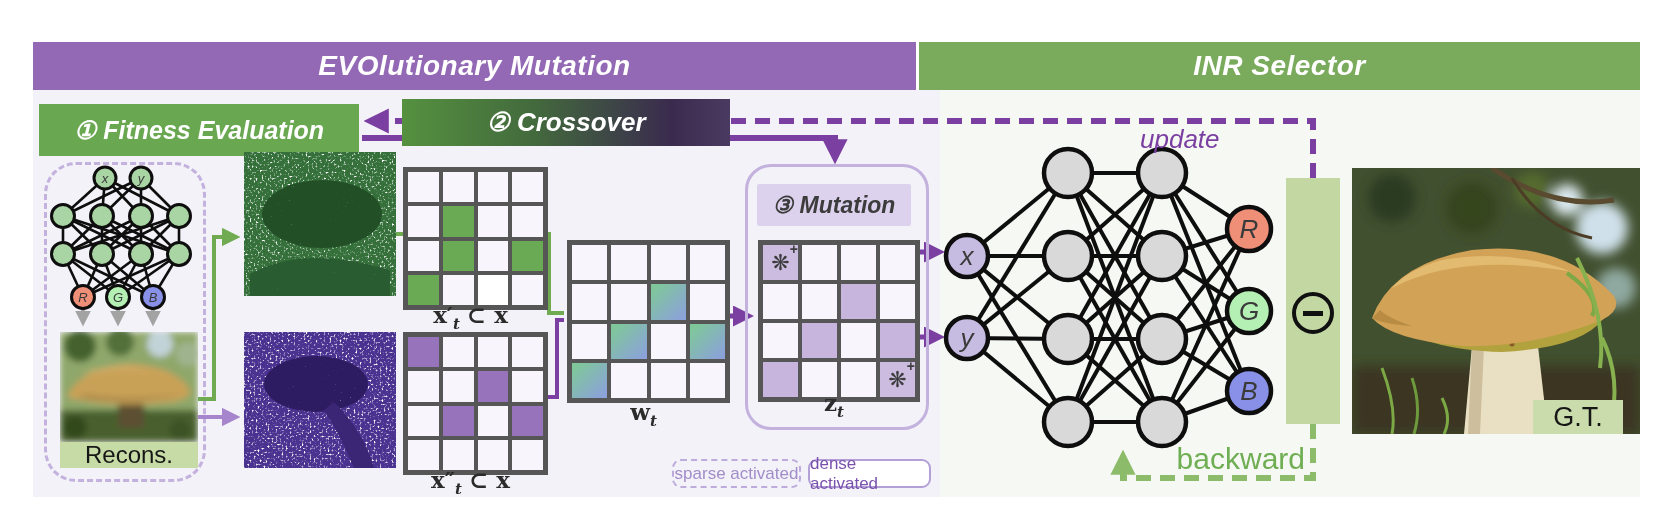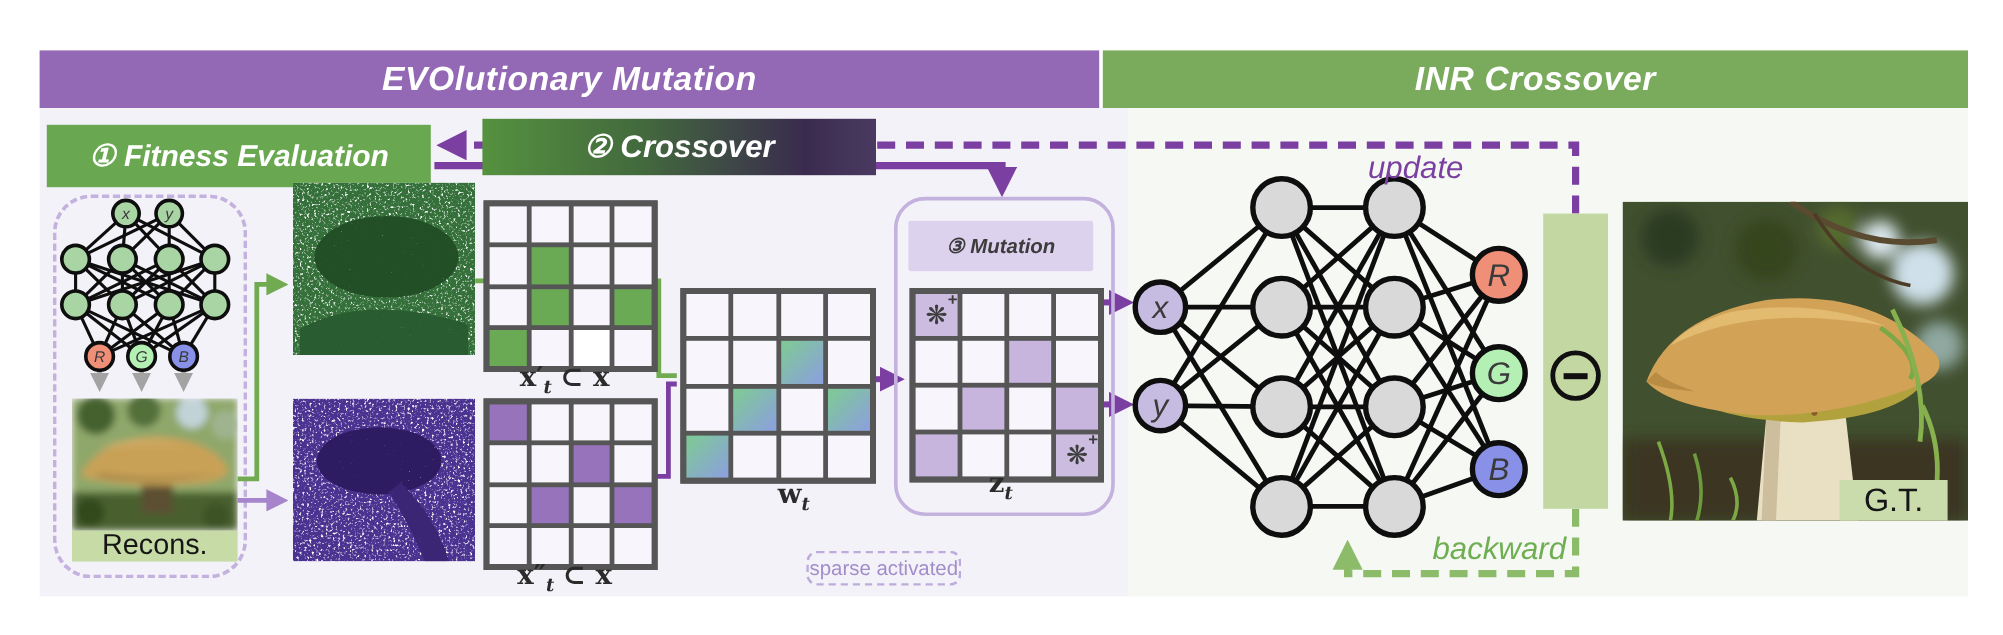--- a/index.html
+++ b/index.html
@@ -20,21 +20,21 @@
 
   
   .stage-box{position:absolute;display:flex;align-items:center;justify-content:center;color:#fff;
              font-style:italic;font-weight:bold;z-index:3;}
   #fitness-box{left:39px;top:104px;width:320px;height:52px;background:#69a851;font-size:25px;}
   #crossover-box{left:402px;top:99px;width:328px;height:47px;font-size:26px;
      background:linear-gradient(90deg,#55913f 0%,#436a3d 40%,#3a2b4e 82%,#4a3a61 100%);}
   #mutation-box{position:absolute;left:745px;top:164px;width:178px;height:260px;border:3px solid #c3b1de;
      border-radius:26px;z-index:3;}
   #mutation-label{position:absolute;left:757px;top:184px;width:154px;height:42px;background:#ddd2ee;border-radius:2px;
-     color:#3c3c3c;font-size:17px;font-weight:bold;font-style:italic;display:flex;align-items:center;justify-content:center;z-index:4;}
+     color:#3c3c3c;font-size:23px;font-weight:bold;font-style:italic;display:flex;align-items:center;justify-content:center;z-index:4;}
 
   
   .pix-grid{position:absolute;display:grid;gap:4px;background:#565656;border:5px solid #565656;z-index:3;}
   #grid-xp{left:403px;top:167px;width:135px;height:133px;}
   #grid-xdp{left:403px;top:332px;width:135px;height:133px;}
   #grid-w{left:567px;top:240px;width:153px;height:153px;}
   #grid-z{left:758px;top:240px;width:152px;height:152px;z-index:4;}
   .cell{background:#f8f6fc;position:relative;}
   .cell.green{background:#6aaa55;}
   .cell.white{background:#ffffff;}
@@ -44,21 +44,21 @@
   .cell.icon{background:#cbbce0;}
   .mut{position:absolute;inset:0;display:flex;align-items:center;justify-content:center;font-size:22px;color:#3d3d3d;line-height:1;}
   .mut .plus{position:absolute;top:-3px;right:0px;font-size:14px;font-style:normal;font-weight:bold;}
 
   .math-label{position:absolute;z-index:4;font-family:"DejaVu Serif",serif;font-weight:bold;color:#2b2b2b;
       font-size:23px;text-align:center;}
   .math-label sub{font-style:italic;font-size:15px;}
   .math-label .rest{margin-left:7px;}
   #label-xp{left:403px;top:301px;width:135px;}
   #label-xdp{left:403px;top:466px;width:135px;}
-  #label-w{left:585px;top:398px;width:153px;}
+  #label-w{left:567px;top:398px;width:153px;}
   #label-z{left:758px;top:389px;width:152px;}
 
   
   .img{position:absolute;z-index:3;overflow:hidden;}
   .img svg{display:block;width:100%;height:100%;}
   #img-green{left:244px;top:152px;width:152px;height:144px;}
   #img-purple{left:244px;top:332px;width:152px;height:136px;}
 
   #sparse-container{position:absolute;left:44px;top:162px;width:156px;height:314px;border:3px dashed #c3b1de;
      border-radius:32px;z-index:1;}
@@ -70,22 +70,22 @@
   #recons-caption{width:138px;height:26px;background:#c6dba6;color:#161616;font-size:24px;
      display:flex;align-items:center;justify-content:center;}
 
   #subtract-bar{position:absolute;left:1286px;top:178px;width:54px;height:246px;background:#c3d7a3;z-index:3;}
   #minus-icon{position:absolute;left:1292px;top:292px;width:34px;height:34px;border:4px solid #101010;border-radius:50%;
      display:flex;align-items:center;justify-content:center;z-index:4;}
   #minus-icon span{display:block;width:20px;height:5px;background:#101010;}
 
   #update-label{position:absolute;left:1140px;top:124px;width:160px;text-align:left;font-size:26px;
      font-style:italic;color:#7b3fa2;z-index:3;}
-  #backward-label{position:absolute;left:1148px;top:442px;width:157px;text-align:right;font-size:26px;
-     font-style:italic;color:#6fae53;z-index:3;}
+  #backward-label{position:absolute;left:1148px;top:442px;width:157px;text-align:right;font-size:30px;
+     color:#6fae53;z-index:3;}
 
   #gt-wrap{position:absolute;left:1352px;top:168px;width:288px;height:266px;z-index:3;overflow:hidden;}
   #gt-label{position:absolute;left:181px;top:232px;width:90px;height:34px;background:#cadcab;color:#161616;
      font-size:27px;display:flex;align-items:center;justify-content:center;}
 
   .legend-pill{position:absolute;display:flex;align-items:center;justify-content:center;font-size:17px;
      border-radius:9px;z-index:3;}
   #legend-sparse{left:672px;top:459px;width:125px;height:25px;border:2px dashed #bcabdb;color:#a18dc9;}
   #legend-dense{left:808px;top:459px;width:119px;height:25px;border:2px solid #b2a0d6;color:#7a52ae;background:#fff;}
 </style>
@@ -94,21 +94,21 @@
 
 <div id="canvas">
 
   <div id="bg-left"></div>
   <div id="bg-right"></div>
 
   <div class="banner" id="banner-left">
     <span>EVOlutionary Mutation</span>
   </div>
   <div class="banner" id="banner-right">
-    <span>INR Crossover</span>
+    <span>INR Selector</span>
   </div>
 
   <div id="sparse-container"></div>
 
   <svg id="connectors" width="1669" height="529" viewBox="0 0 1669 529">
     <defs>
       <marker id="ahP" markerWidth="4.2" markerHeight="4.2" refX="2.8" refY="2.1" orient="auto">
         <path d="M0 0 L4.2 2.1 L0 4.2 Z" fill="#7b3fa2"></path>
       </marker>
       <marker id="ahPL" markerWidth="4.6" markerHeight="4.6" refX="3" refY="2.3" orient="auto">
@@ -475,14 +475,17 @@
       <path d="M60 210 Q70 240 62 266" stroke="#6d9a3c" stroke-width="3" fill="none"></path>
       <path d="M250 170 Q270 210 258 260" stroke="#86b14e" stroke-width="4" fill="none"></path>
       <path d="M90 230 Q100 250 92 266" stroke="#7ca845" stroke-width="3" fill="none"></path>
     </svg>
     <div id="gt-label">G.T.</div>
   </div>
 
   <div class="legend-pill" id="legend-sparse">
     <span>sparse activated</span>
   </div>
+  <div class="legend-pill" id="legend-dense">
+    <span>dense activated</span>
+  </div>
 
 </div>
 
 </body></html>

